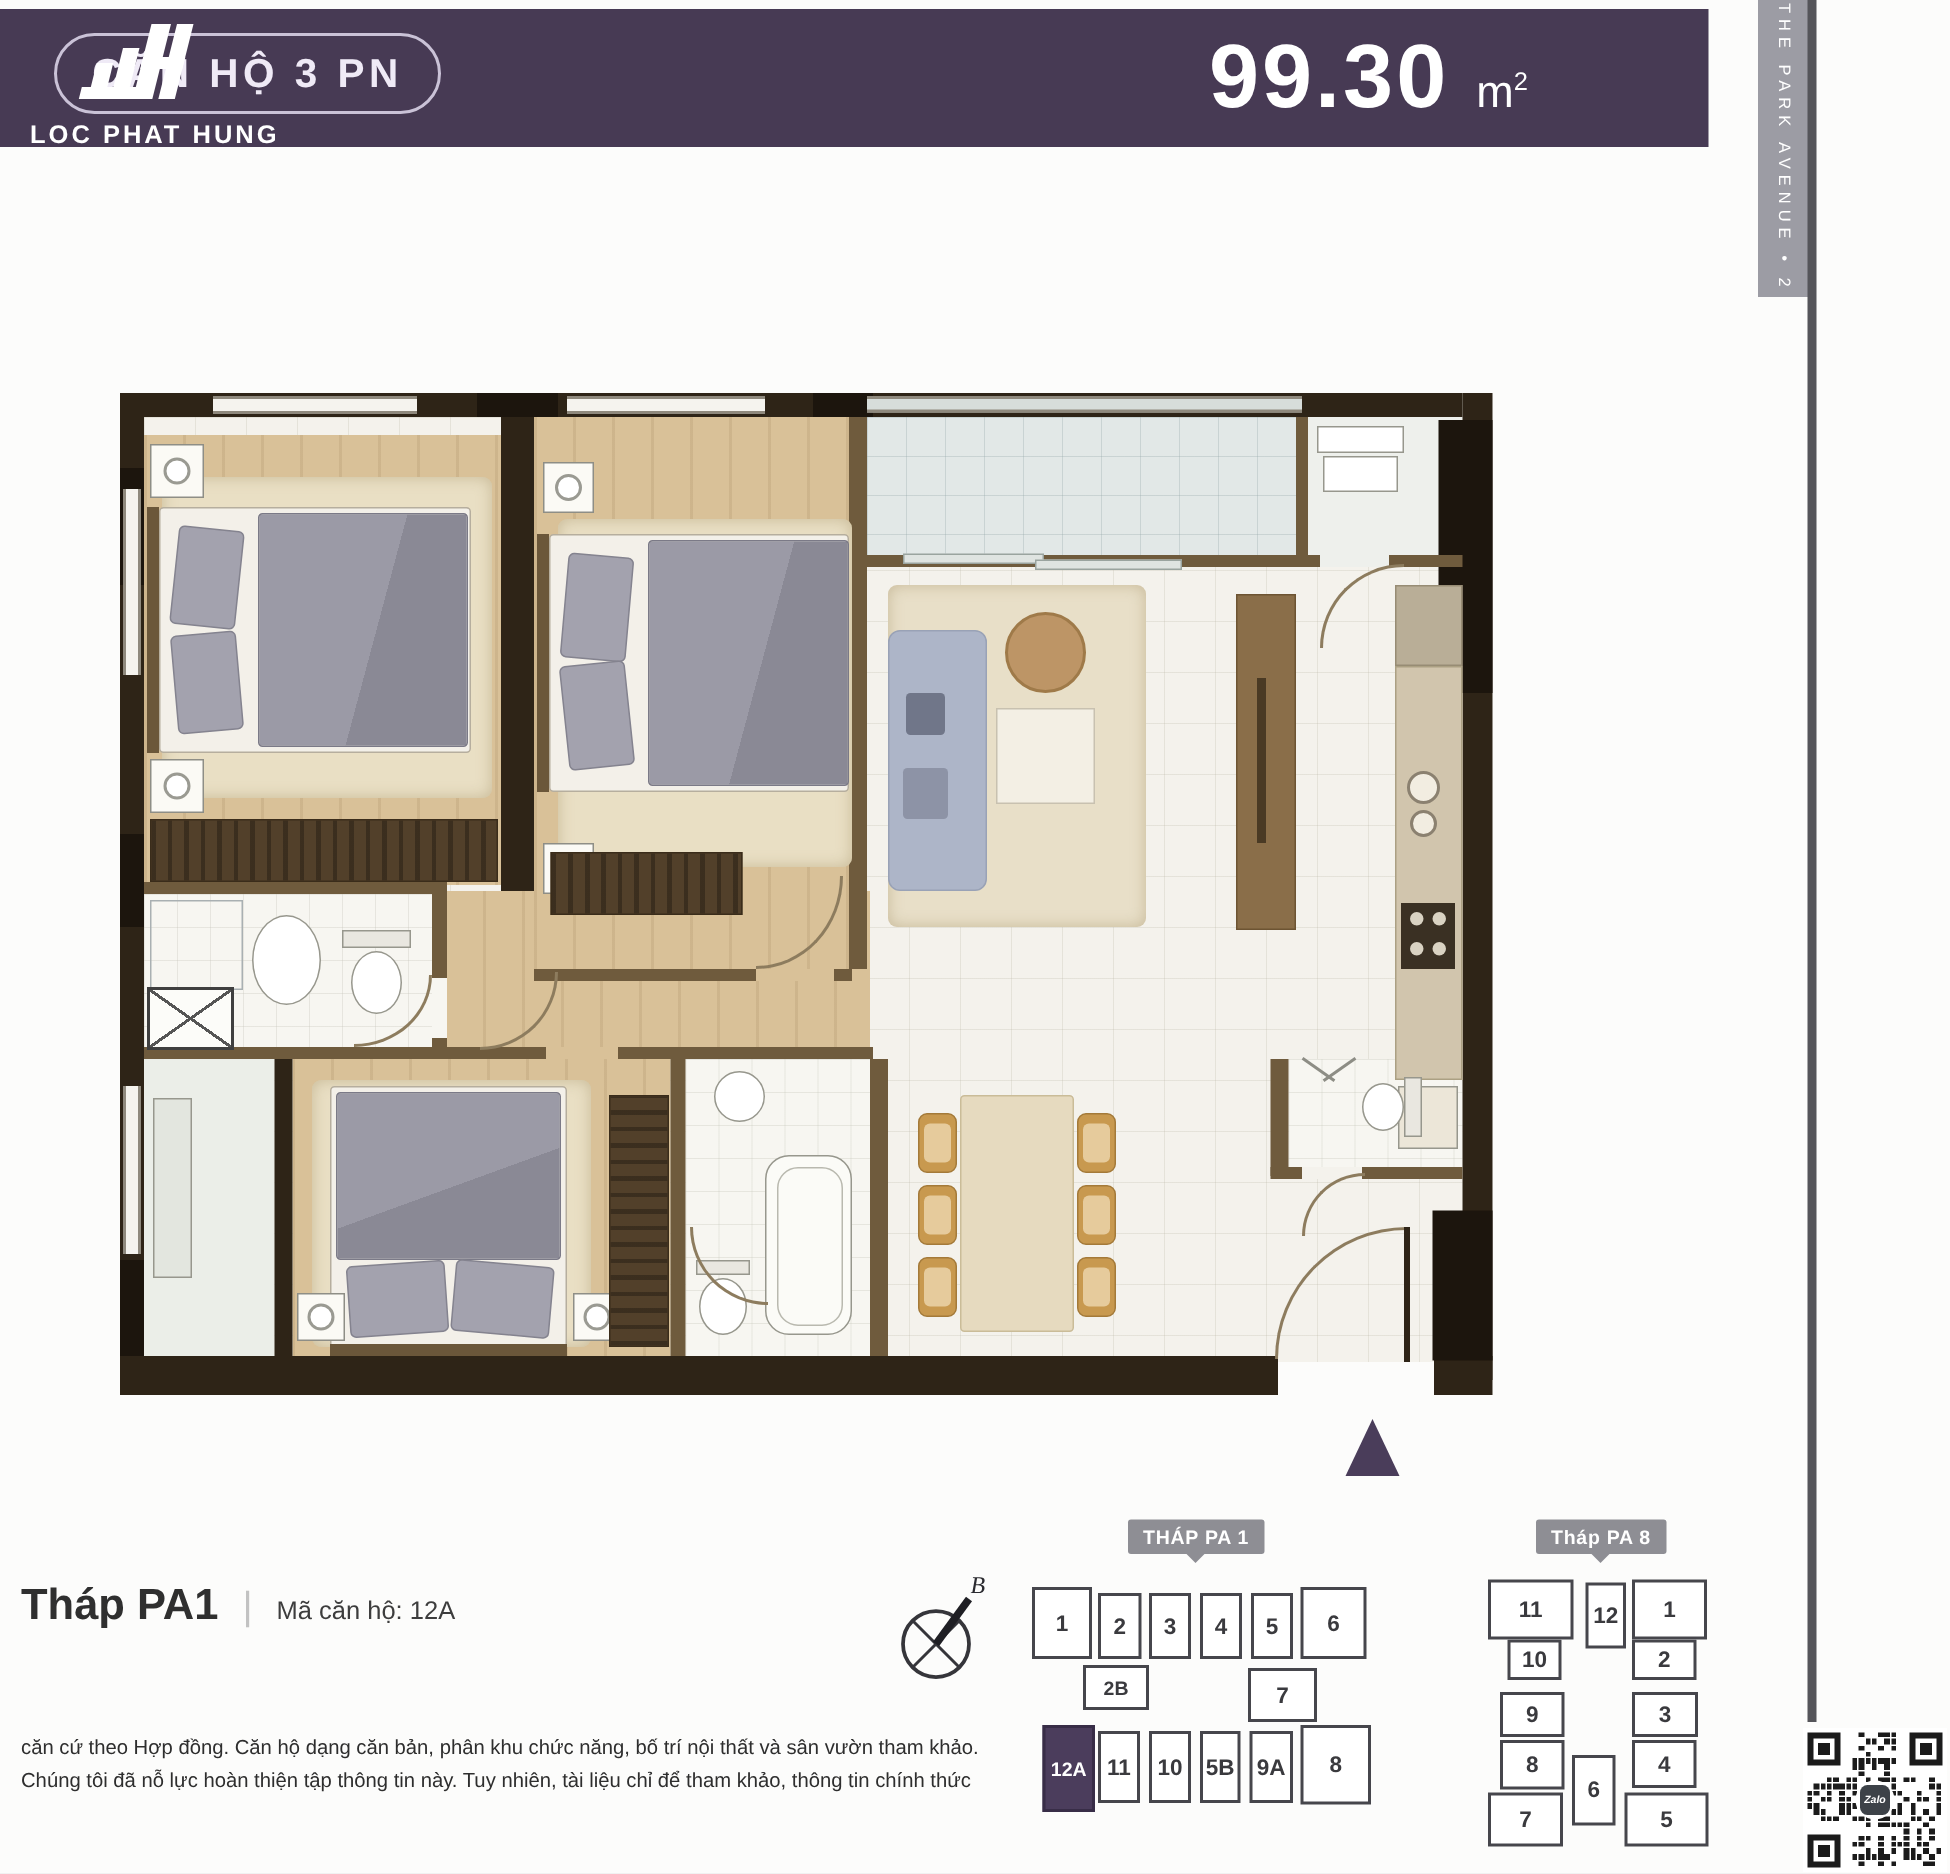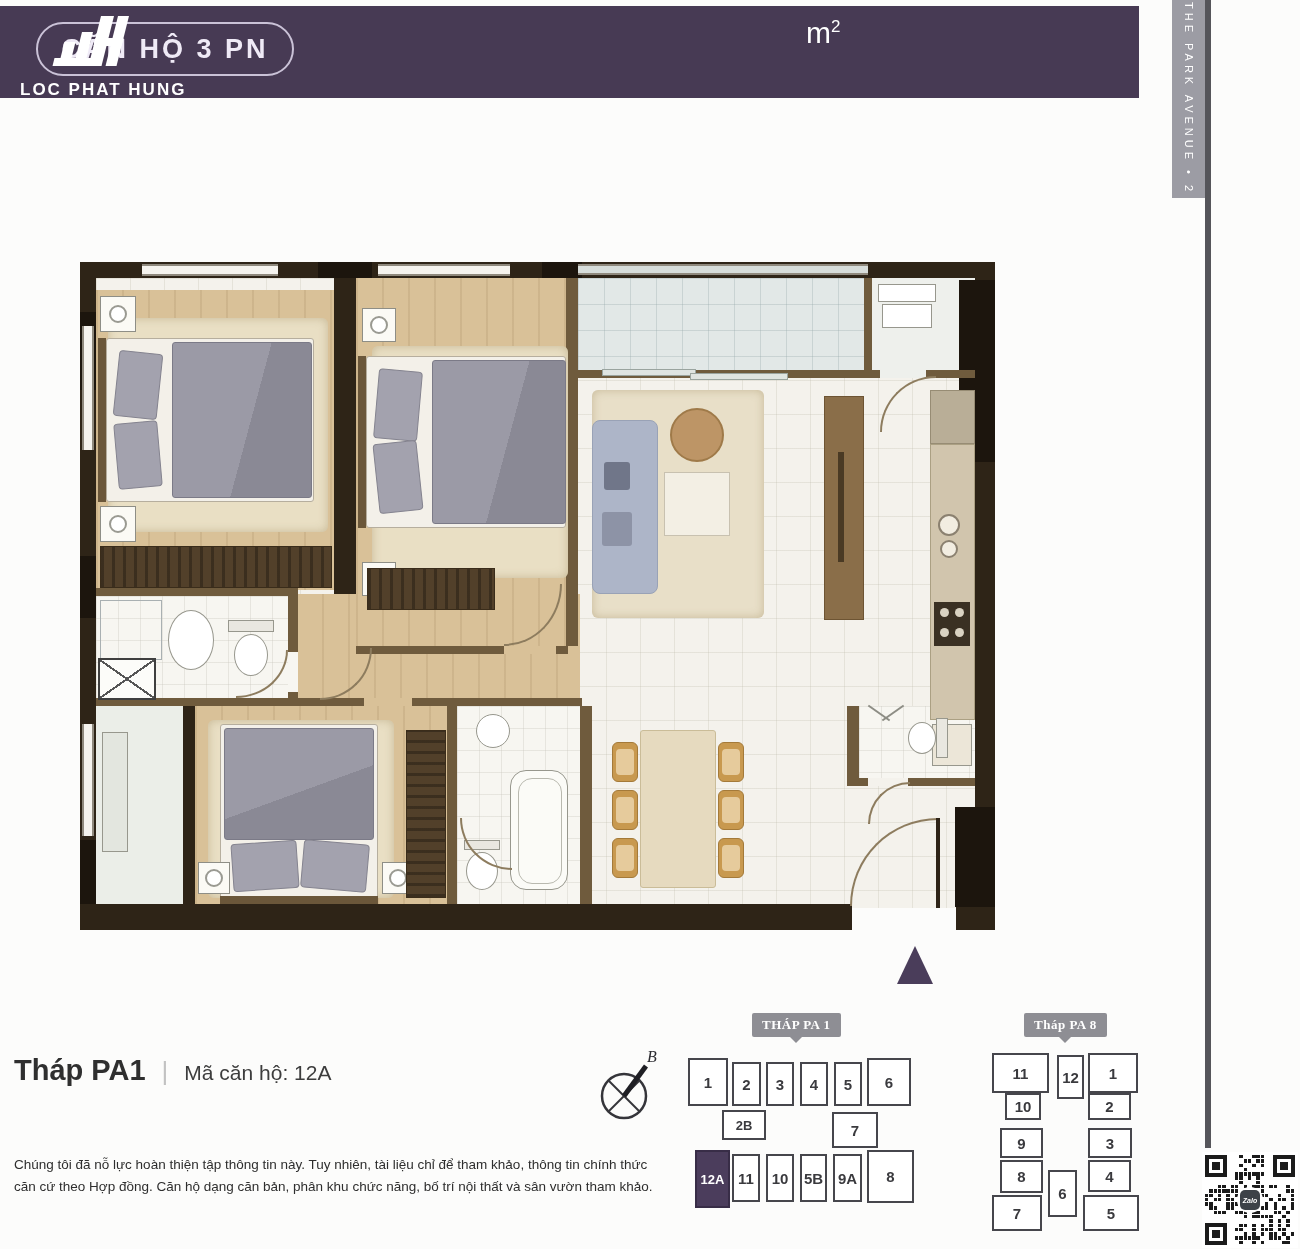--- a/index.html
+++ b/index.html
@@ -60,23 +60,23 @@
         background-image:repeating-linear-gradient(0deg,rgba(0,0,0,.28) 0 3px,transparent 3px 11px);
         border:1px solid #3a2c1a;box-sizing:border-box;}
   .fix{position:absolute;background:#fff;border:1px solid #97978d;box-sizing:border-box;}
   .arc{position:absolute;border:2px solid #8d7c5e;background:transparent;box-sizing:border-box;}
   .chair{position:absolute;width:26px;height:40px;background:#c8994f;border:1px solid #a47a39;border-radius:6px;box-sizing:border-box;}
   .chair::after{content:"";position:absolute;left:3px;right:3px;top:6px;bottom:6px;border-radius:4px;background:rgba(255,244,220,.55);}
   
   #unit-info{position:absolute;left:14px;top:1054px;display:flex;align-items:baseline;gap:16px;color:#2f2f2f;}
   #unit-info .tower{font-size:29px;font-weight:700;}
   #unit-info .div{font-size:26px;color:#c2c2c2;font-weight:300;}
-  #unit-info .code{font-size:21px;color:#3d3d3d;}
+  #unit-info .code{font-size:17px;color:#3d3d3d;}
   .tag{position:absolute;background:#8e8e94;color:#fff;font-weight:700;font-size:13px;
-       padding:4px 10px;border-radius:2px;letter-spacing:.5px;font-family:Liberation Serif, serif;}
+       padding:4px 10px;border-radius:2px;letter-spacing:.5px;}
   .tag::after{content:"";position:absolute;left:50%;bottom:-6px;margin-left:-6px;
        border:6px solid transparent;border-top-color:#8e8e94;border-bottom:0;}
   .tower-diagram{position:absolute;}
   .unit{position:absolute;background:#fff;border:2px solid #46464c;box-sizing:border-box;
         display:flex;align-items:center;justify-content:center;font-weight:700;color:#3a3a3e;font-size:15px;}
   .unit.hl{background:#4b3d5c;color:#fff;border-color:#382d47;}
   #disclaimer{position:absolute;left:14px;top:1154px;width:645px;font-size:13.5px;color:#2e2e2e;line-height:1.62;}
   #north-marker{position:absolute;left:897px;top:946px;width:0;height:0;
         border-left:18px solid transparent;border-right:18px solid transparent;border-bottom:38px solid #4a3d5a;}
   
@@ -106,20 +106,21 @@
           <rect x="39" y="20" width="11" height="34"></rect>
           <rect x="54" y="4" width="13" height="50"></rect>
           <rect x="18" y="46" width="40" height="8"></rect>
           <rect x="71" y="4" width="11" height="50"></rect>
           <rect x="54" y="26" width="28" height="8"></rect>
         </g>
       </svg>
     </div>
     <div id="logo-text">LOC PHAT HUNG</div>
     <div id="area-group">
+      <span id="area-value">99.30</span>
       <span id="area-unit"><span>m</span><sup>2</sup></span>
     </div>
   </div>
 
   <div id="ribbon">
     <span>THE PARK AVENUE • 2</span>
   </div>
   <div id="edge-line"></div>
 
   <div id="plan">
@@ -323,22 +324,22 @@
       <div class="unit" style="left: 69px; top: 7px; width: 27px; height: 44px;">12</div>
       <div class="unit" style="left: 60px; top: 122px; width: 29px; height: 47px;">6</div>
       <div class="unit" style="left: 100px; top: 5px; width: 50px; height: 40px;">1</div>
       <div class="unit" style="left: 100px; top: 45px; width: 43px; height: 27px;">2</div>
       <div class="unit" style="left: 100px; top: 80px; width: 44px; height: 30px;">3</div>
       <div class="unit" style="left: 100px; top: 112px; width: 43px; height: 32px;">4</div>
       <div class="unit" style="left: 95px; top: 147px; width: 56px; height: 36px;">5</div>
     </div>
 
   <div id="disclaimer">
+    <div>căn cứ theo Hợp đồng. Căn hộ dạng căn bản, phân khu chức năng, bố trí nội thất và sân vườn tham khảo.</div>
     <div>Chúng tôi đã nỗ lực hoàn thiện tập thông tin này. Tuy nhiên, tài liệu chỉ để tham khảo, thông tin chính thức</div>
-    <div>căn cứ theo Hợp đồng. Căn hộ dạng căn bản, phân khu chức năng, bố trí nội thất và sân vườn tham khảo.</div>
   </div>
 
   <div id="qr">
     <div id="qr-modules">
         <i style="left: 34.2857px; top: 0px; width: 3.48571px; height: 3.48571px;"></i>
         <i style="left: 47.1429px; top: 0px; width: 3.48571px; height: 3.48571px;"></i>
         <i style="left: 51.4286px; top: 0px; width: 3.48571px; height: 3.48571px;"></i>
         <i style="left: 55.7143px; top: 0px; width: 3.48571px; height: 3.48571px;"></i>
         <i style="left: 38.5714px; top: 4.28571px; width: 3.48571px; height: 3.48571px;"></i>
         <i style="left: 42.8571px; top: 4.28571px; width: 3.48571px; height: 3.48571px;"></i>

